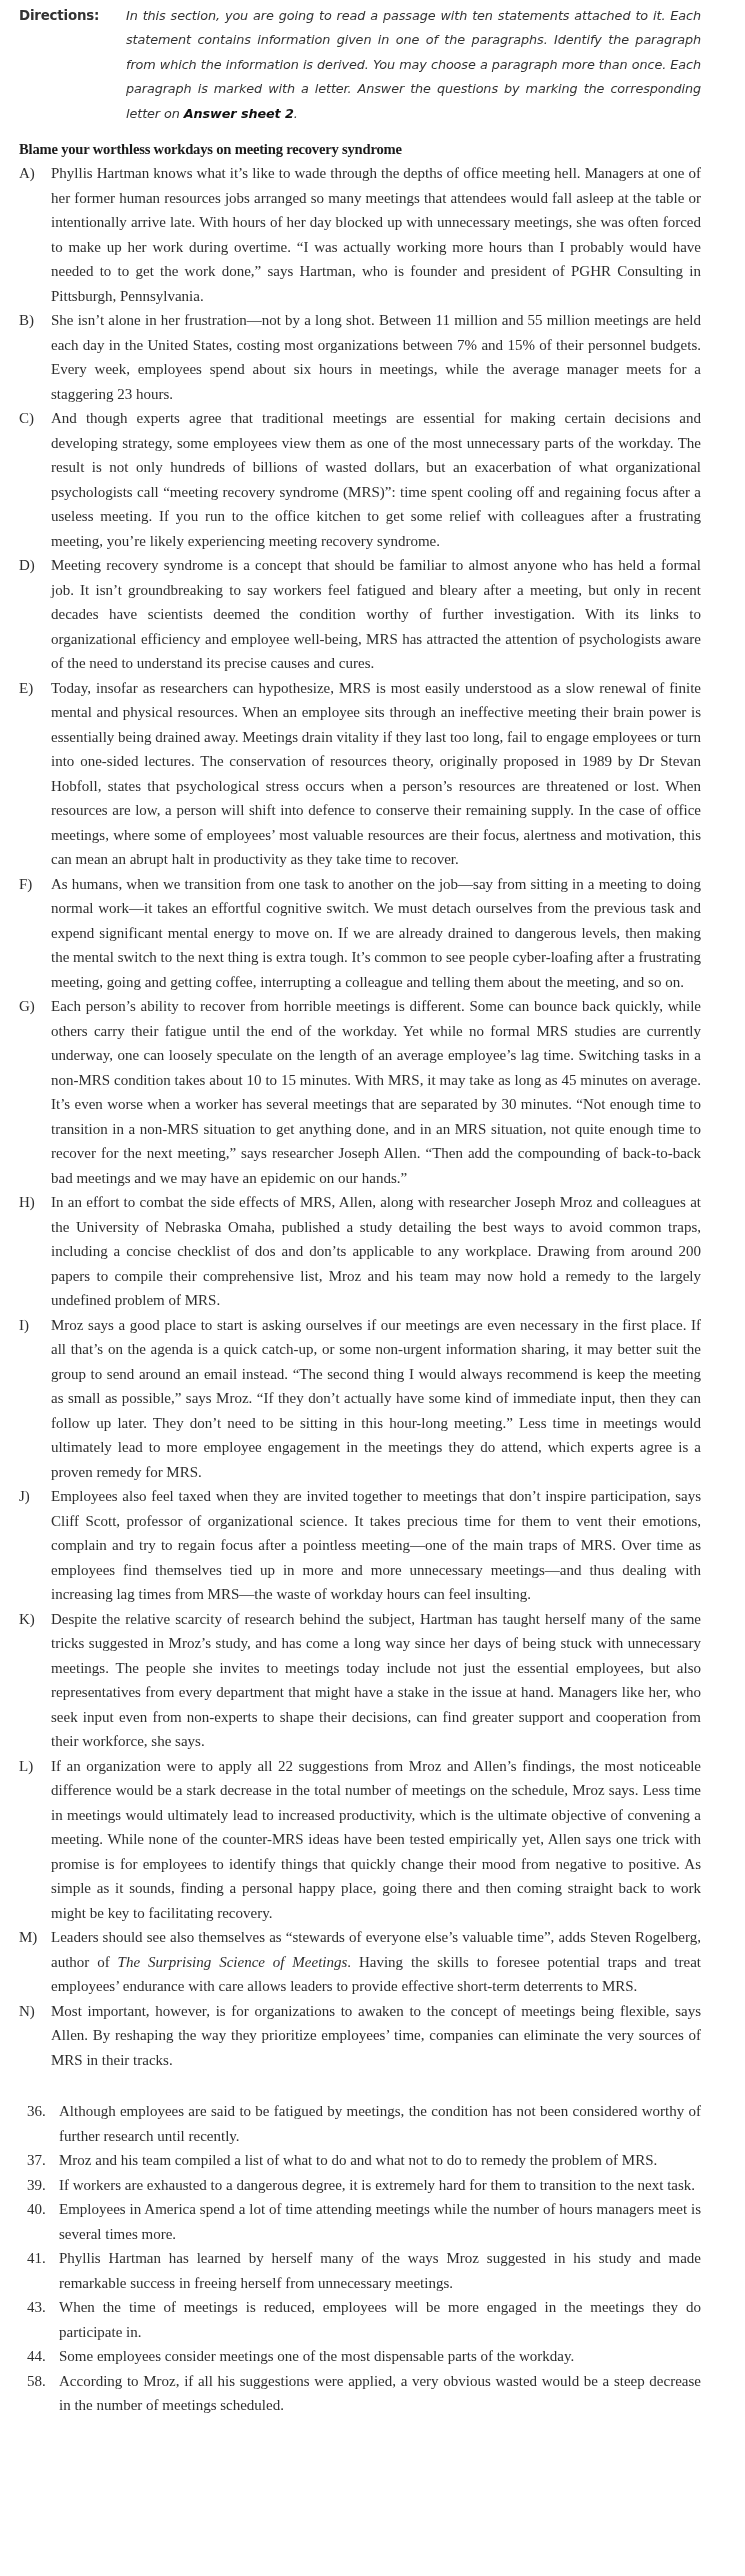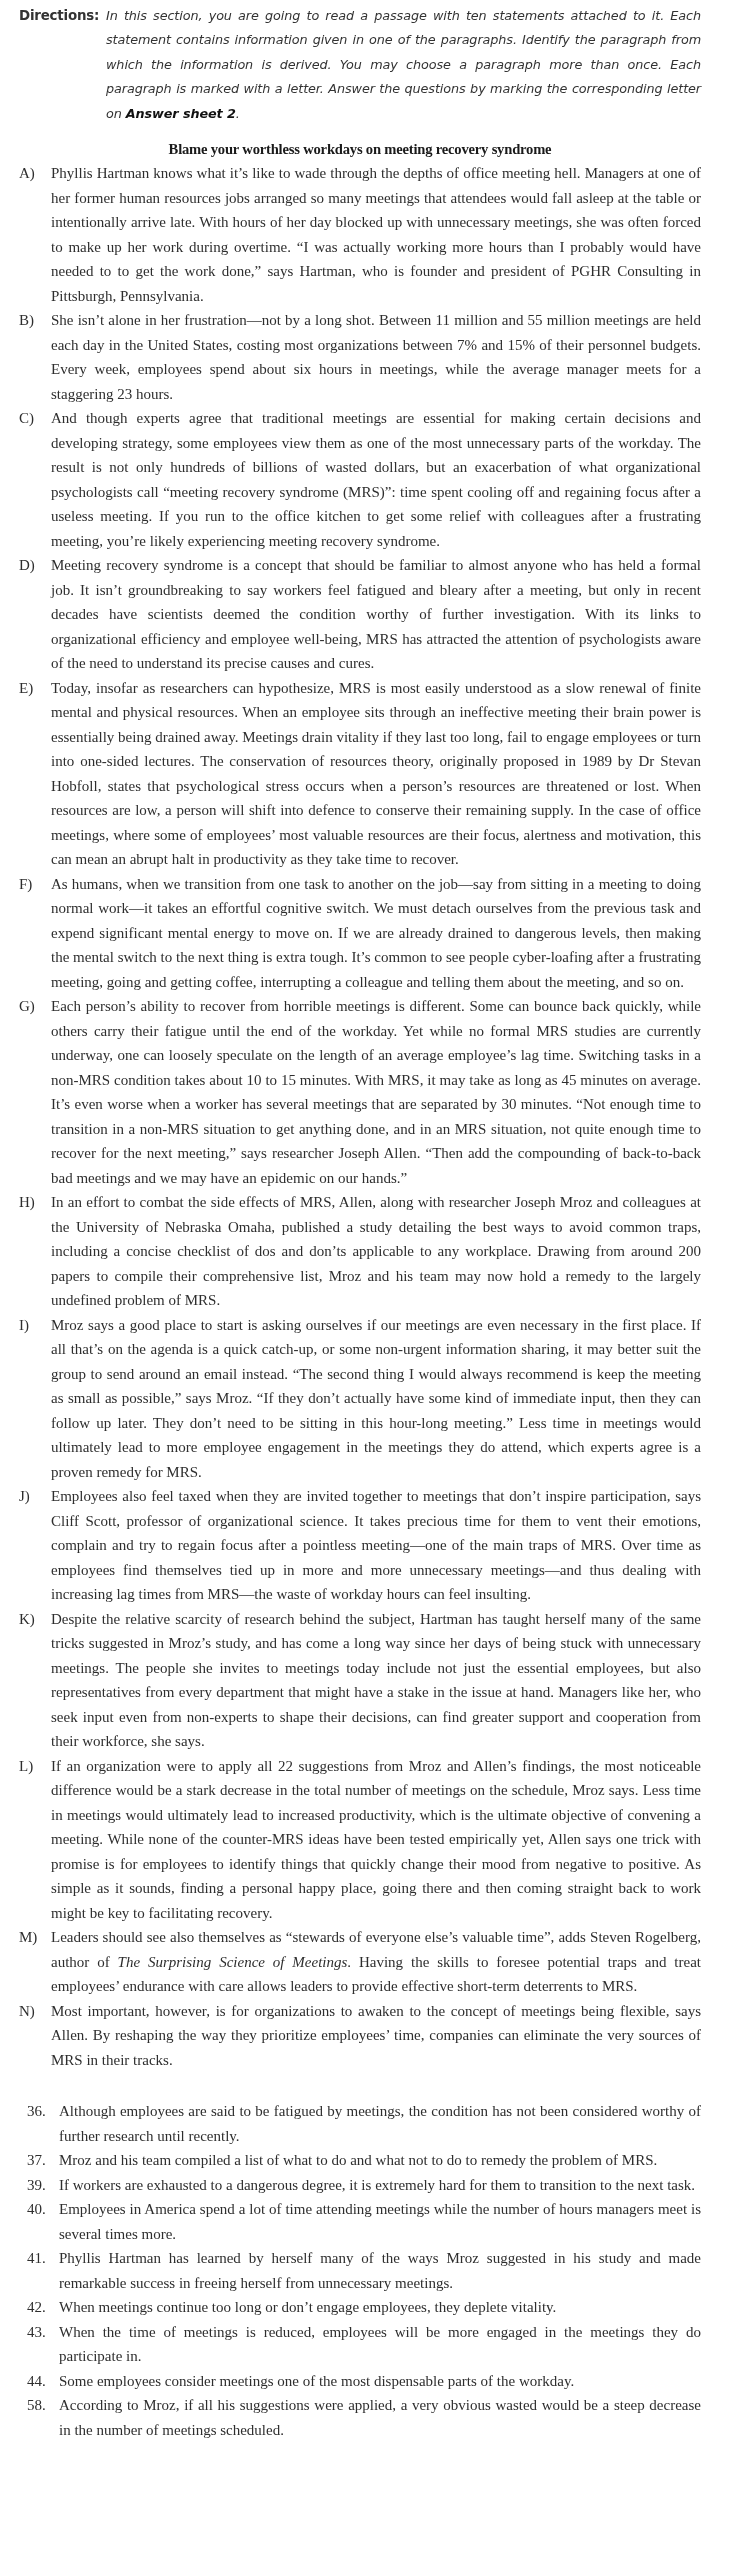--- a/index.html
+++ b/index.html
@@ -25,24 +25,25 @@
       width: 87px;
       flex: 0 0 87px;
       font-size: 13.4px;
       letter-spacing: -0.2px;
     }
     .directions .text {
       font-style: italic;
       text-align: justify;
       flex: 1;
       letter-spacing: -0.1px;
+      margin-left: 20px;
     }
     .directions .text b { font-style: italic; font-weight: bold; color: #111; }
     .title {
-      text-align: center;
+      text-align: left;
       font-weight: bold;
       font-size: 14.6px;
       margin-top: 10.5px;
       line-height: 24.5px;
       color: #1a1a1a;
       letter-spacing: -0.2px;
     }
     .para { display: flex; }
     .para .letter { flex: 0 0 32px; width: 32px; }
     .para .body { flex: 1; text-align: justify; }
@@ -138,24 +139,20 @@
     </div>
     <div class="q">
       <div class="num">40.</div>
       <div class="body">Employees in America spend a lot of time attending meetings while the number of hours managers meet is several times more.</div>
     </div>
     <div class="q">
       <div class="num">41.</div>
       <div class="body">Phyllis Hartman has learned by herself many of the ways Mroz suggested in his study and made remarkable success in freeing herself from unnecessary meetings.</div>
     </div>
     <div class="q">
-      <div class="num">42.</div>
-      <div class="body">When meetings continue too long or don’t engage employees, they deplete vitality.</div>
-    </div>
-    <div class="q">
       <div class="num">43.</div>
       <div class="body">When the time of meetings is reduced, employees will be more engaged in the meetings they do participate in.</div>
     </div>
     <div class="q">
       <div class="num">44.</div>
       <div class="body">Some employees consider meetings one of the most dispensable parts of the workday.</div>
     </div>
     <div class="q">
       <div class="num">58.</div>
       <div class="body">According to Mroz, if all his suggestions were applied, a very obvious wasted would be a steep decrease in the number of meetings scheduled.</div>

